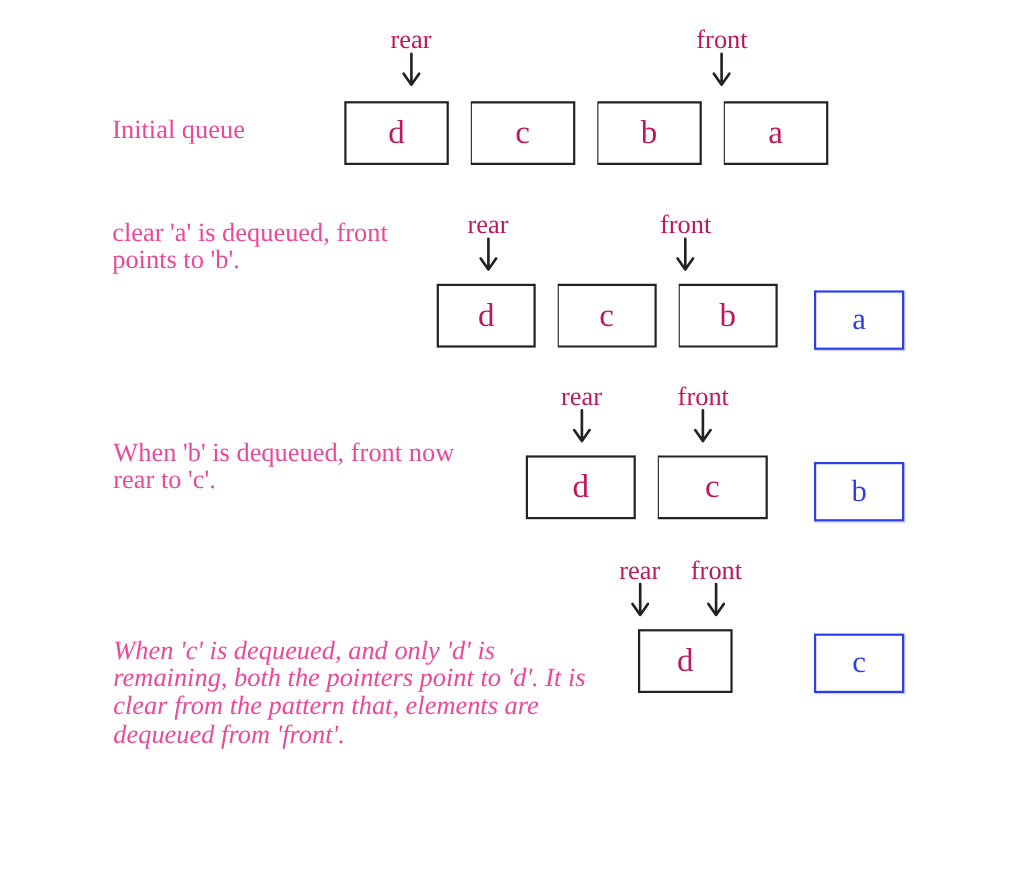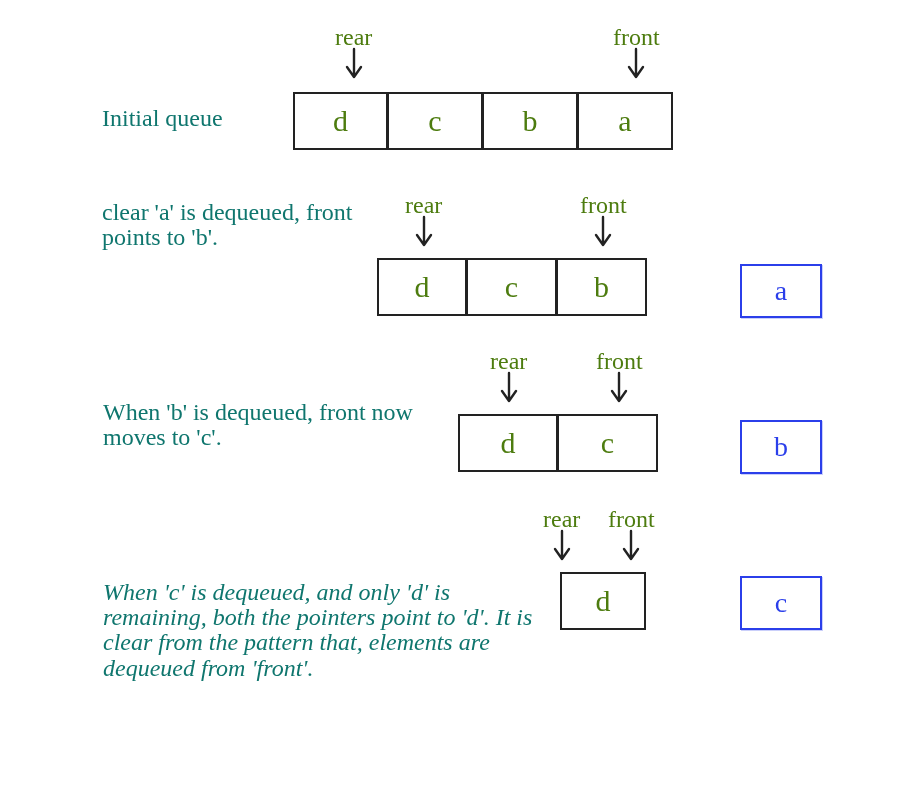--- a/index.html
+++ b/index.html
@@ -7,22 +7,22 @@
     padding: 0;
     background: #ffffff;
     font-family: "Comic Sans MS", "Segoe Script", cursive;
     color: #222;
     width: 919px;
     height: 802px;
     position: relative;
     overflow: hidden;
   }
   .abs { position: absolute; }
-  .ink  { color: #4d7c0f; }
-  .blue { color: #0f766e; }
+  .ink  { color: #be185d; margin-left: 20px; }
+  .blue { color: #ec4899; }
   .handwriting { font-size: 24px; line-height: 1.05; }
   .cell {
     display: inline-flex;
     align-items: center;
     justify-content: center;
     border: 2px solid #222;
     height: 58px;
     font-size: 30px;
     background: #fff;
     box-sizing: border-box;
@@ -104,21 +104,21 @@
   </div>
 </div>
 
 <div class="abs queue-row" style="left:377px; top:258px;">
   <div class="cell ink" style="width:90px">d</div>
   <div class="cell ink" style="width:90px">c</div>
   <div class="cell ink" style="width:90px">b</div>
 </div>
 <div class="abs dequeued" style="left:740px; top:264px;">a</div>
 
-<div class="abs blue handwriting" style="left:103px; top:400px; width:320px;">When 'b' is dequeued, front now moves to 'c'.</div>
+<div class="abs blue handwriting" style="left:103px; top:400px; width:320px;">When 'b' is dequeued, front now rear to 'c'.</div>
 
 <div class="abs" style="left:490px; top:348px;">
   <div class="ptr ink">
     <span class="lbl">rear</span>
     <svg width="24" height="34">
         <use href="#hand-arrow"></use>
       </svg>
   </div>
 </div>
 <div class="abs" style="left:596px; top:348px;">

